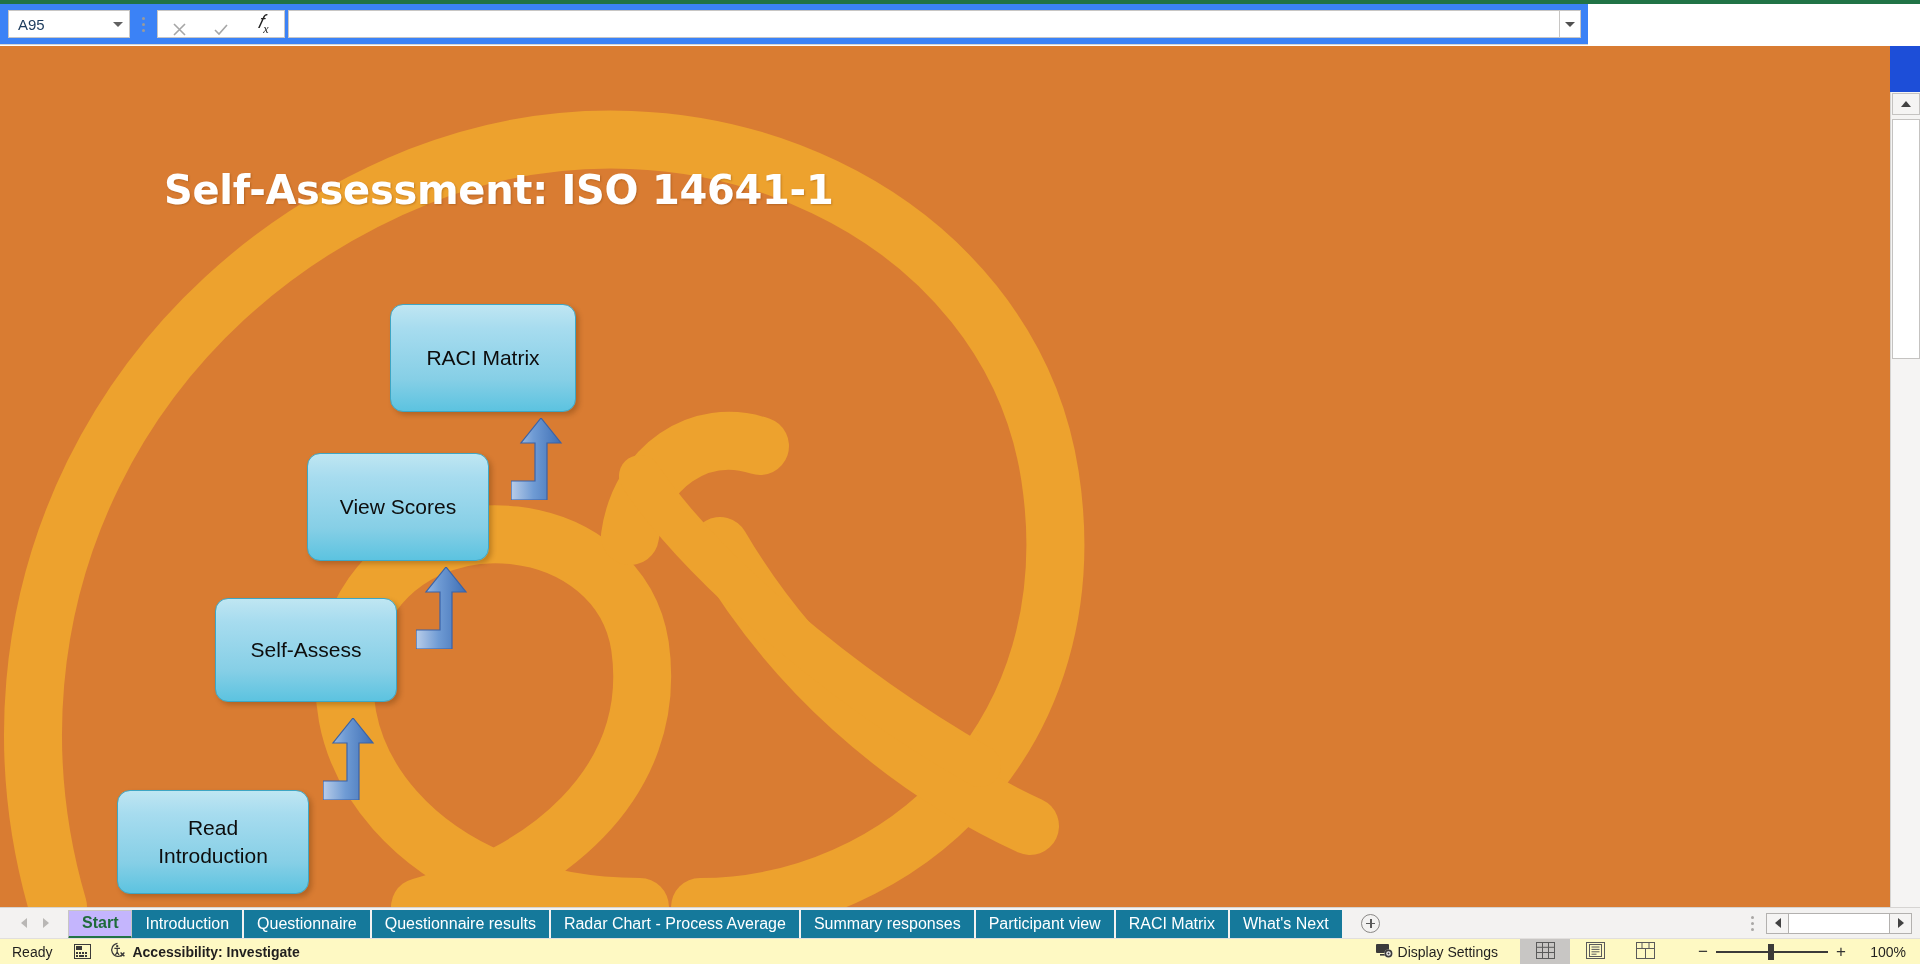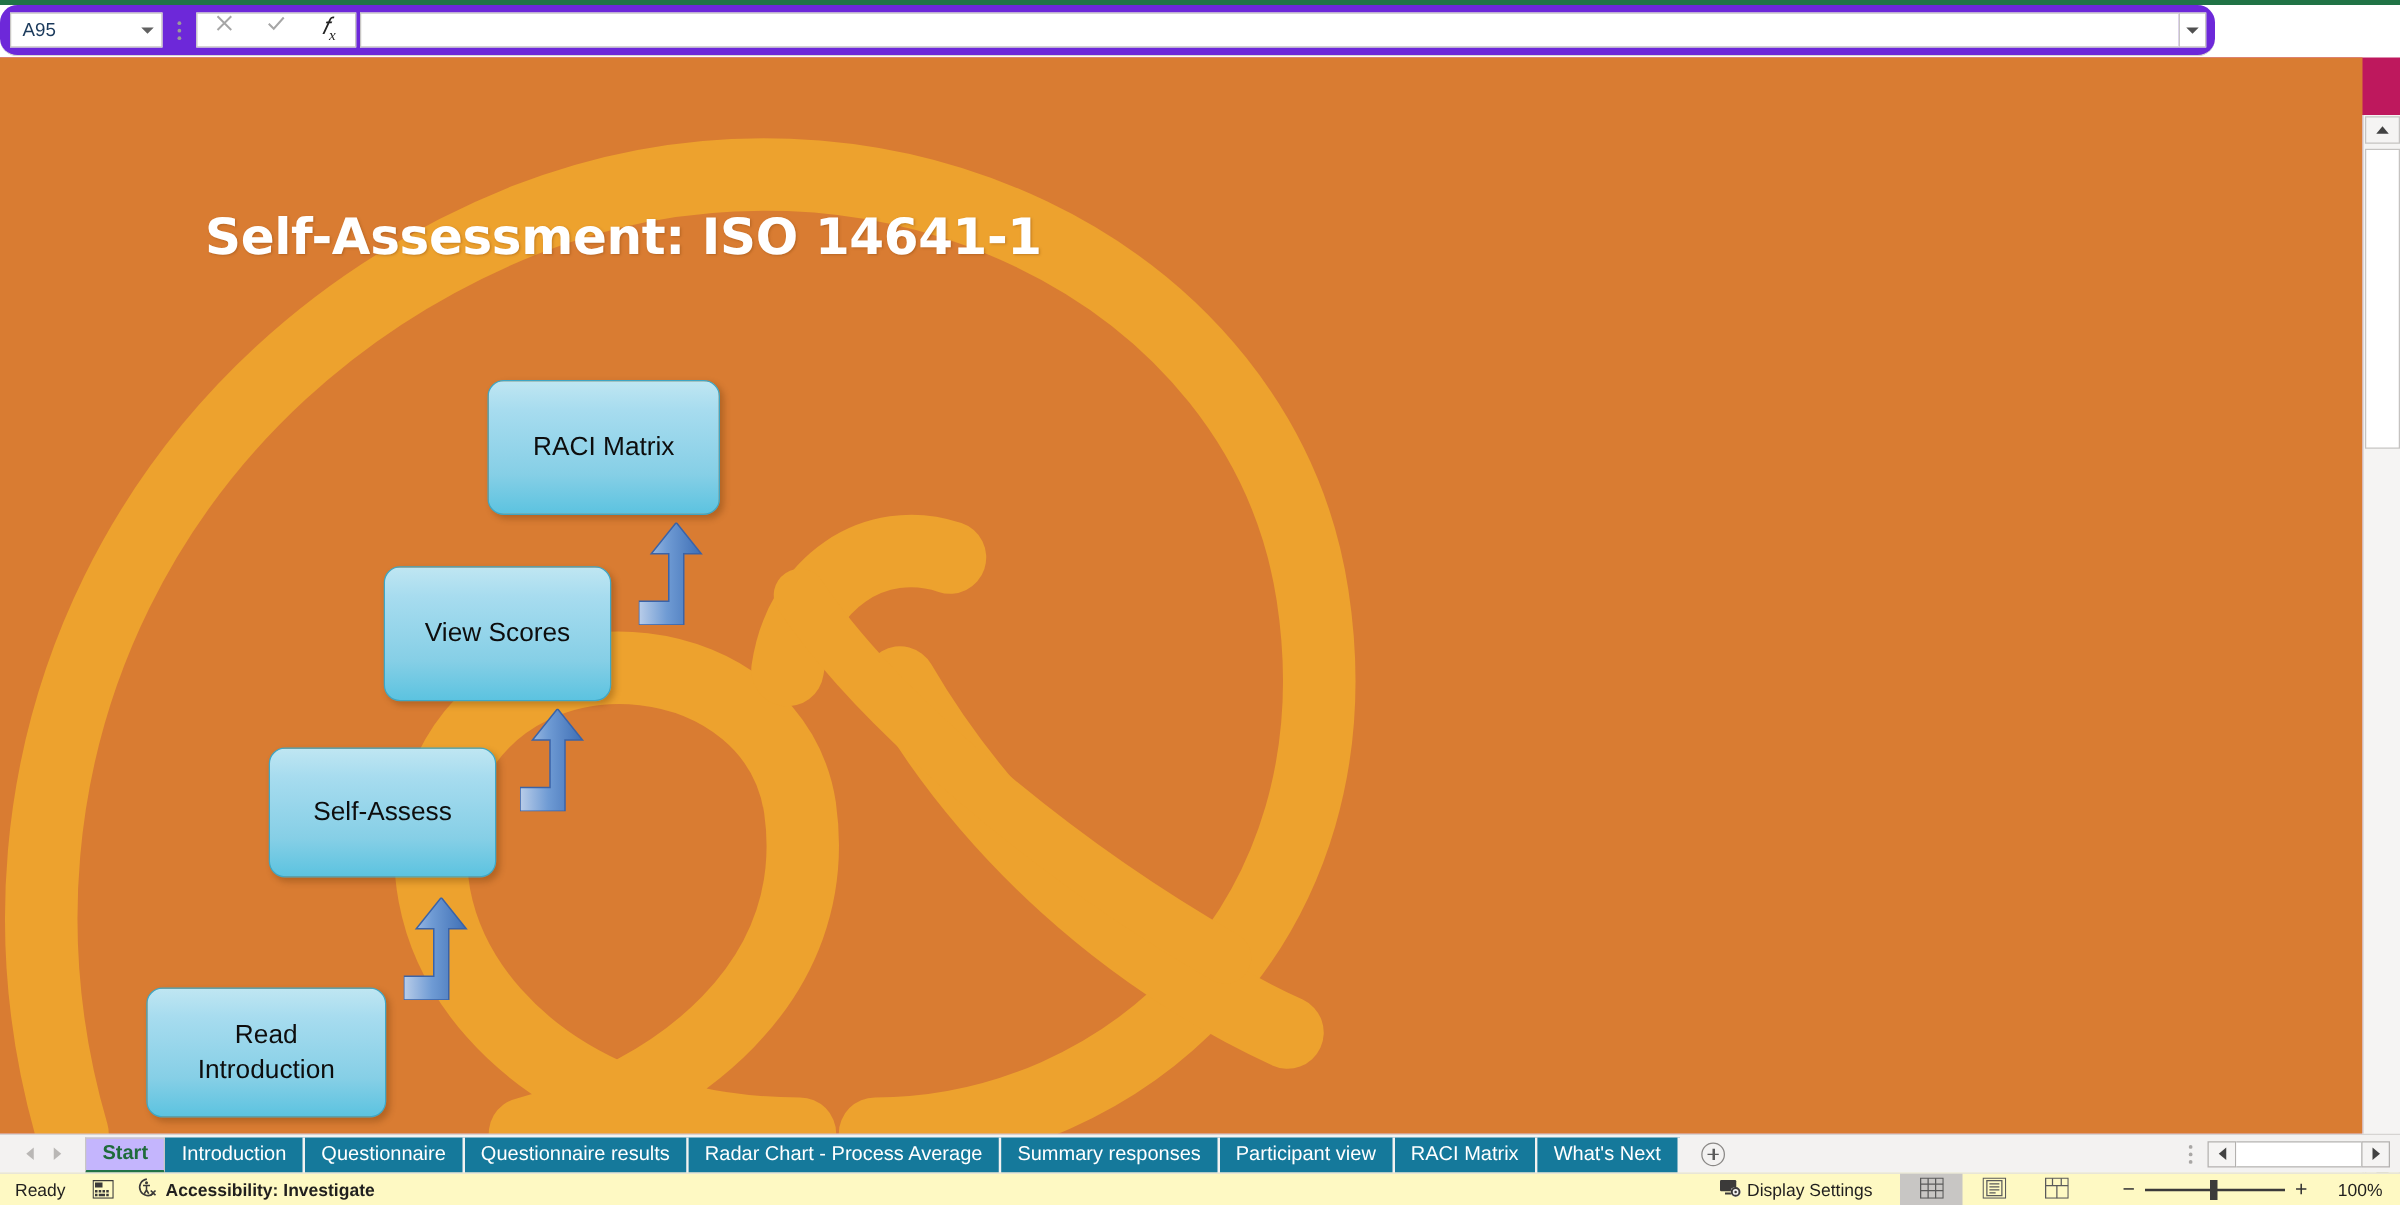--- a/index.html
+++ b/index.html
@@ -12,24 +12,24 @@
   }
 
   
   .topstrip {
     position: absolute; left: 0; top: 0; width: 1920px; height: 4px;
     background: #217346;
   }
 
   
   .formulabar {
-    position: absolute; left: 0; top: 4px; width: 1772px; height: 41px;
-    background: #6d28d9;
+    position: absolute; left: 0; top: 4px; width: 1588px; height: 41px;
+    background: #3b82f6;
     border-bottom: 1px solid #d6d4d2;
-    display: flex; align-items: center; border-radius: 14px;
+    display: flex; align-items: center;
   }
   .namebox {
     margin-left: 8px;
     width: 122px; height: 28px;
     background: #ffffff;
     border: 1px solid #c8c6c4;
     display: flex; align-items: center; justify-content: space-between;
     padding: 0 6px 0 9px;
     font-size: 15px; color: #1b3a5c;
   }
@@ -44,21 +44,21 @@
     display: flex; flex-direction: column; align-items: center; justify-content: center;
     gap: 3px; margin-left: 2px;
   }
   .dotsgrip i { display: block; width: 3px; height: 3px; background: #9a9a9a; border-radius: 50%; }
 
   .fxgroup {
     display: flex; align-items: stretch; height: 28px;
     border: 1px solid #c8c6c4; background: #fff; margin-left: 3px;
   }
   .fxbtn {
-    width: 42px; display: flex; align-items: flex-start; justify-content: center;
+    width: 42px; display: flex; align-items: flex-end; justify-content: center;
     color: #a6a6a6;
   }
   .fxbtn svg { display: block; }
   .fxbtn.fx { color: #222; font-style: italic; font-family: "Liberation Serif", serif; font-size: 19px; }
   .fxbtn.fx sub { font-size: 12px; }
 
   .formulainput {
     margin-left: 3px;
     height: 28px;
     flex: 1;
@@ -79,21 +79,21 @@
   .fbexpand .caret {
     width: 0; height: 0;
     border-left: 5px solid transparent;
     border-right: 5px solid transparent;
     border-top: 5px solid #505050;
   }
 
   
   .sheetwrap {
     position: absolute; left: 0; top: 46px; width: 1920px; height: 861px;
-    background: #be185d;
+    background: #1d4ed8;
   }
   .canvas {
     position: absolute; left: 0; top: 0; width: 1890px; height: 861px;
     background: #d97c32;
     overflow: hidden;
   }
   .watermark {
     position: absolute; left: 0; top: 0; width: 1890px; height: 861px;
     pointer-events: none;
   }

